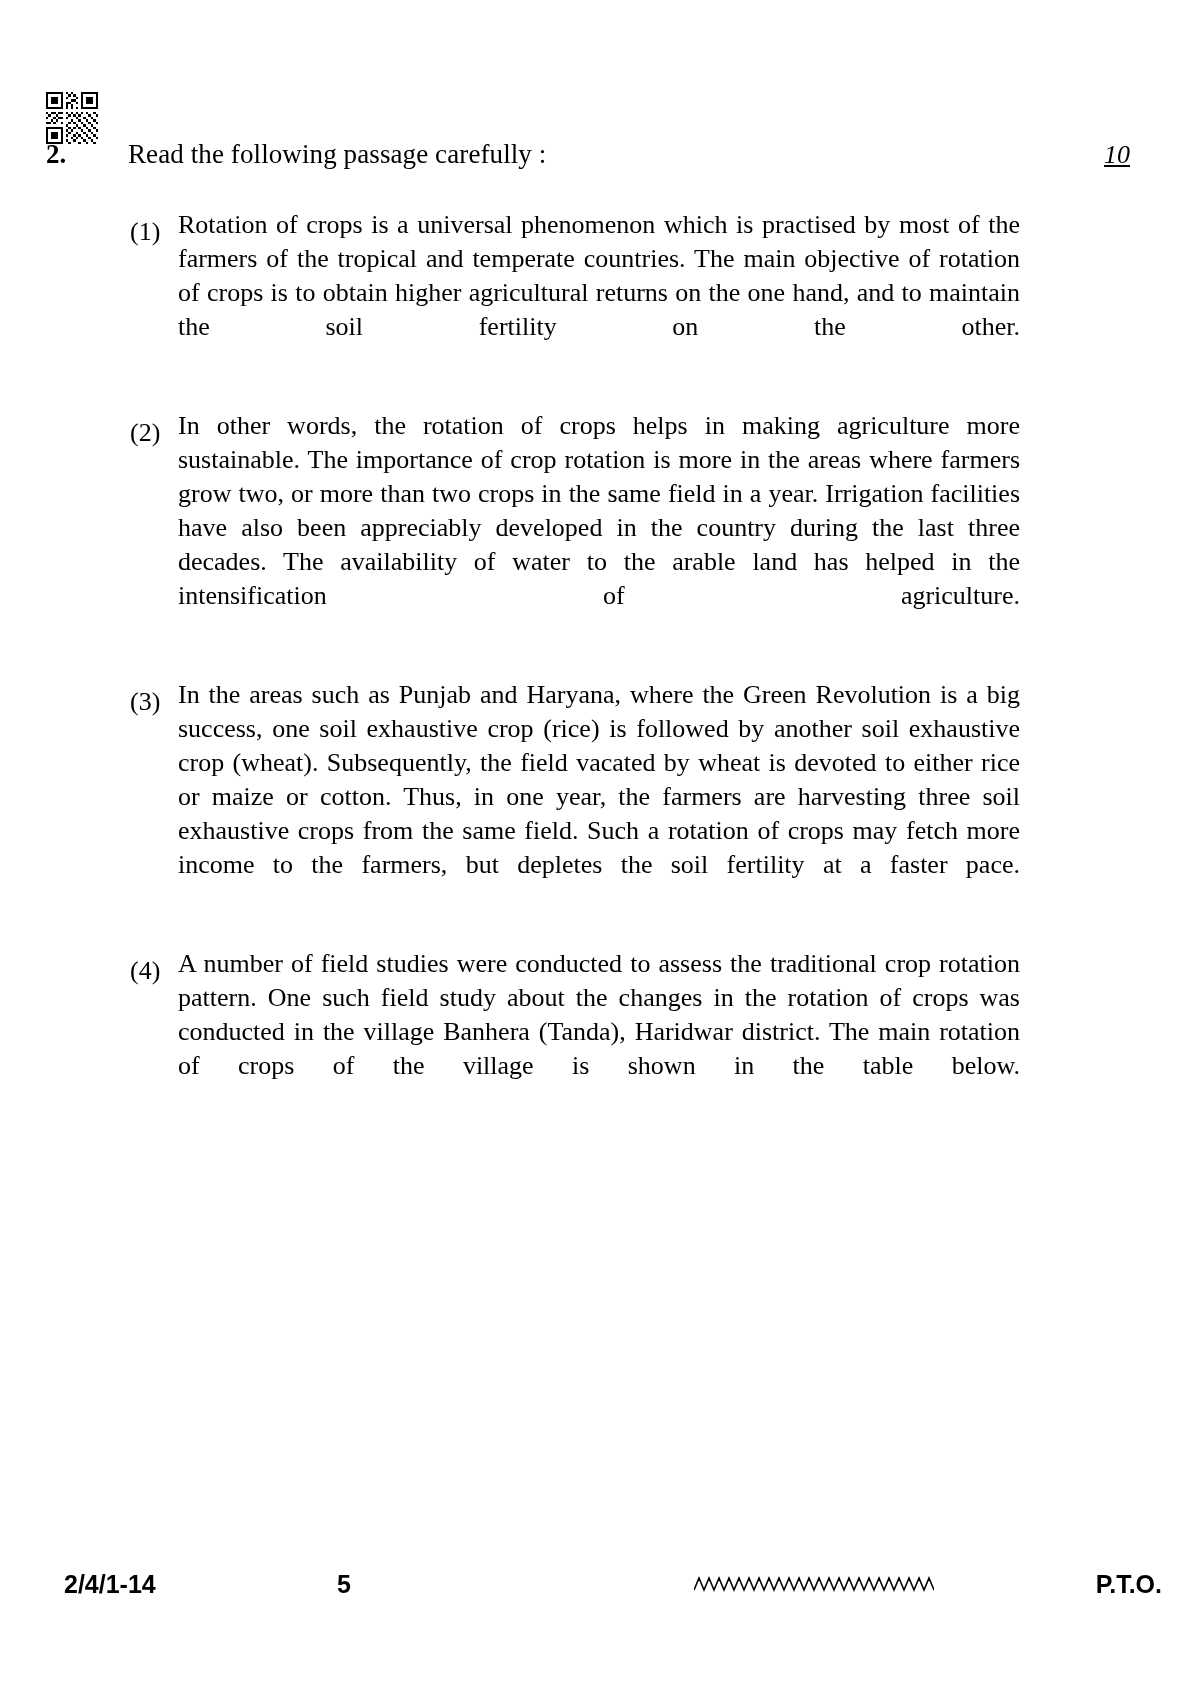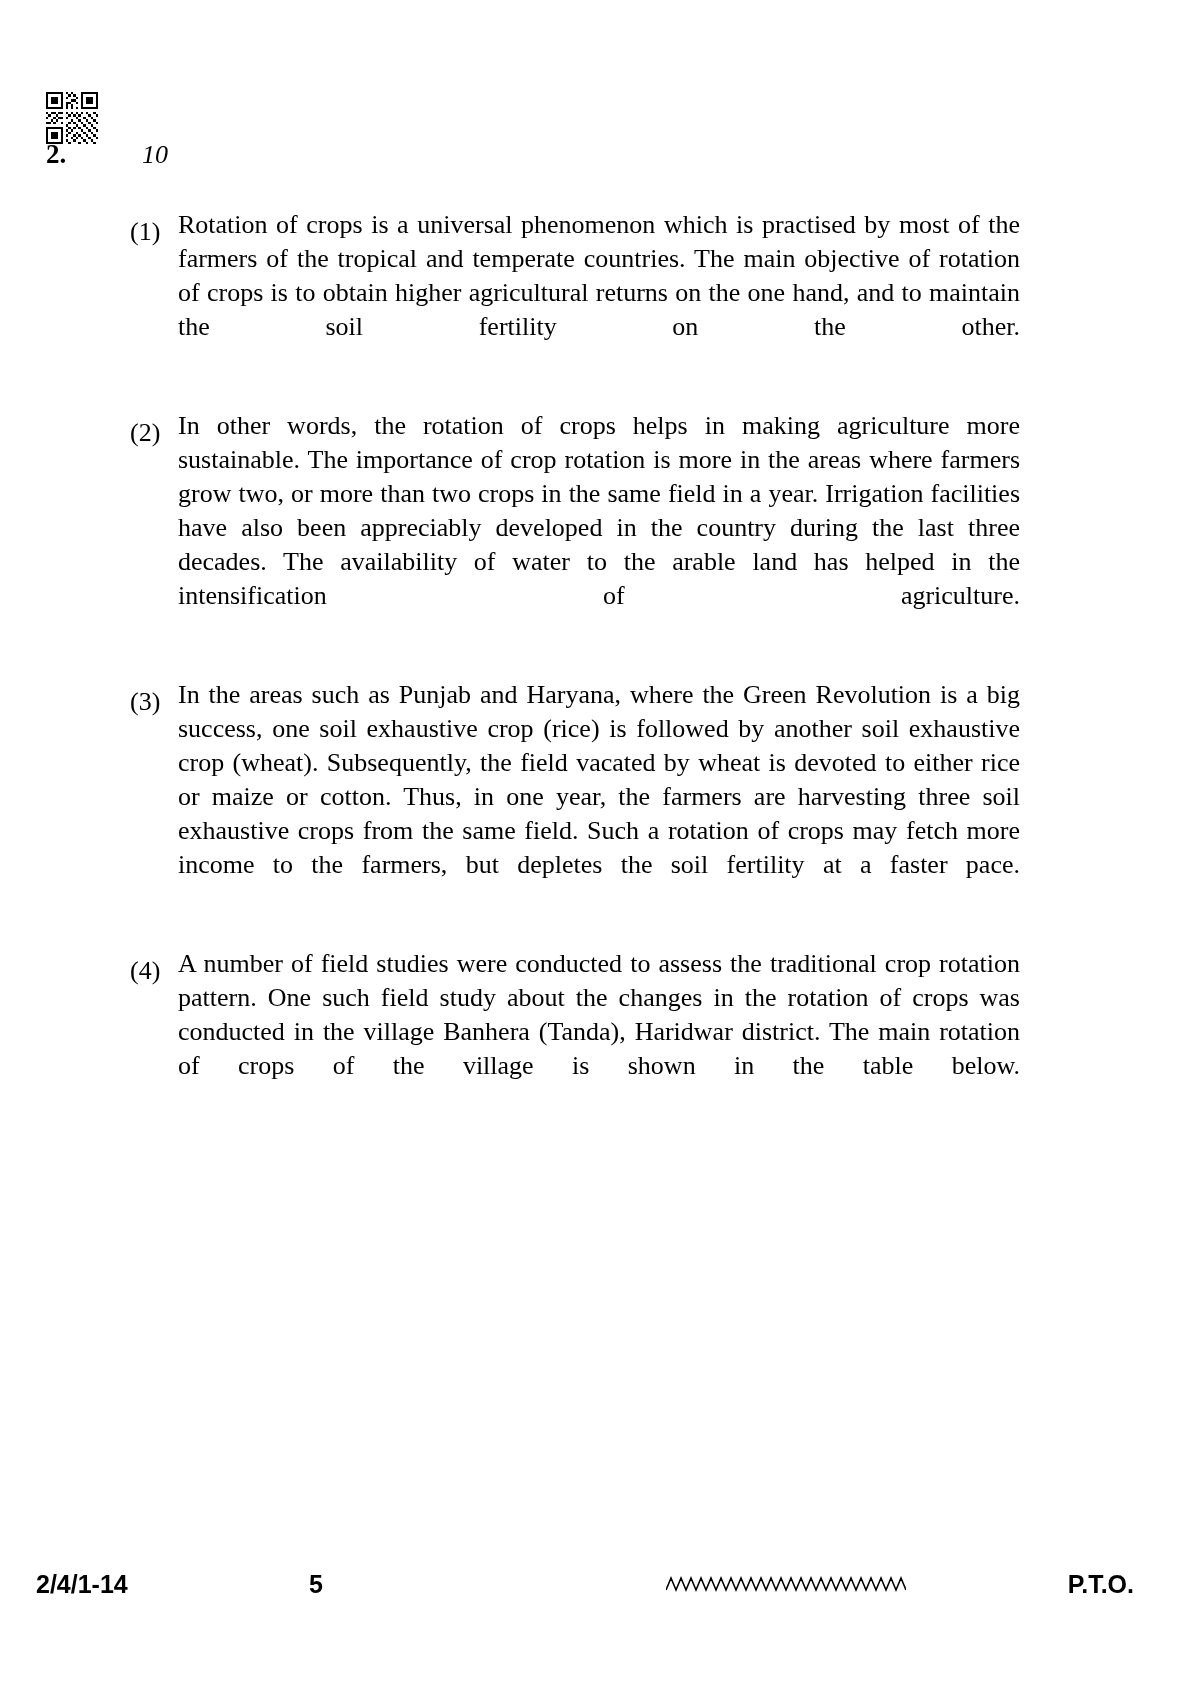--- a/index.html
+++ b/index.html
@@ -50,22 +50,22 @@
     flex: 1 1 auto;
     font-size: 27px;
     line-height: 34px;
     letter-spacing: 0.1px;
   }
   .q-marks {
     flex: 0 0 auto;
     font-style: italic;
     font-size: 26px;
     line-height: 34px;
-    text-align: right;
     min-width: 40px;
+    text-decoration: underline;
   }
 
   
   .passage {
     position: absolute;
     left: 130px;
     top: 208px;
     width: 890px;
   }
   .para {
@@ -91,21 +91,21 @@
   .para-body::after {
     content: "";
     display: inline-block;
     width: 100%;
   }
   .para:last-child { margin-bottom: 0; }
 
   
   .footer {
     position: absolute;
-    left: 36px;
+    left: 64px;
     top: 1568px;
     width: 1098px;
     height: 40px;
     font-family: "Liberation Sans", "DejaVu Sans", sans-serif;
     font-weight: bold;
     font-size: 25px;
     line-height: 32px;
   }
   .footer-code {
     position: absolute;
@@ -255,20 +255,21 @@
         <rect x="9" y="20" width="1" height="1"></rect>
           <rect x="13" y="20" width="1" height="1"></rect>
         <rect x="16" y="20" width="1" height="1"></rect>
           <rect x="19" y="20" width="1" height="1"></rect>
       </g>
     </svg>
   </div>
 
   <div class="q-header">
     <span class="q-number">2.</span>
+    <span class="q-text">Read the following passage carefully :</span>
     <span class="q-marks">10</span>
   </div>
 
   <div class="passage">
 
     <div class="para">
       <span class="para-label">(1)</span>
       <span class="para-body">Rotation of crops is a universal phenomenon which is practised by most of the farmers of the tropical and temperate countries. The main objective of rotation of crops is to obtain higher agricultural returns on the one hand, and to maintain the soil fertility on the other.</span>
     </div>
 

